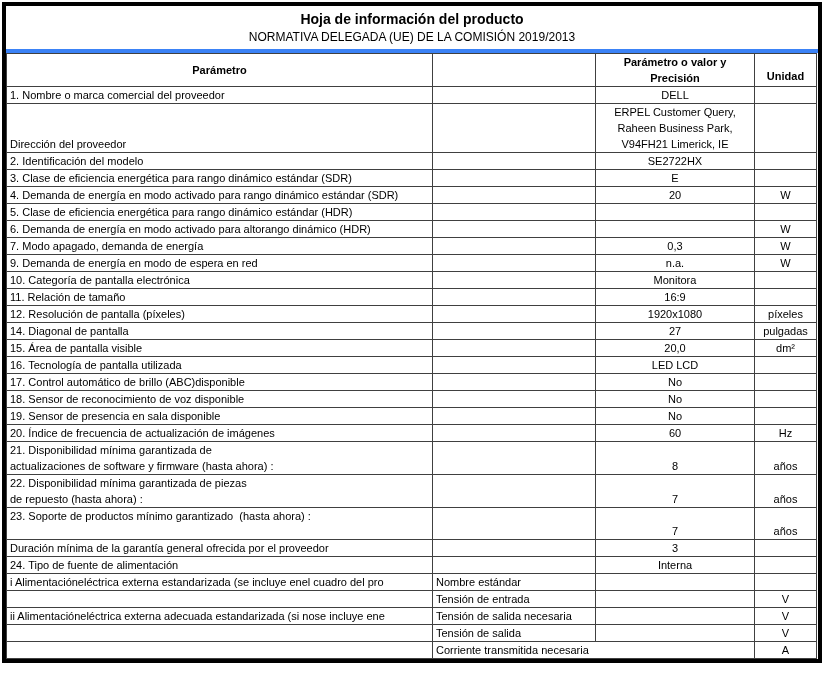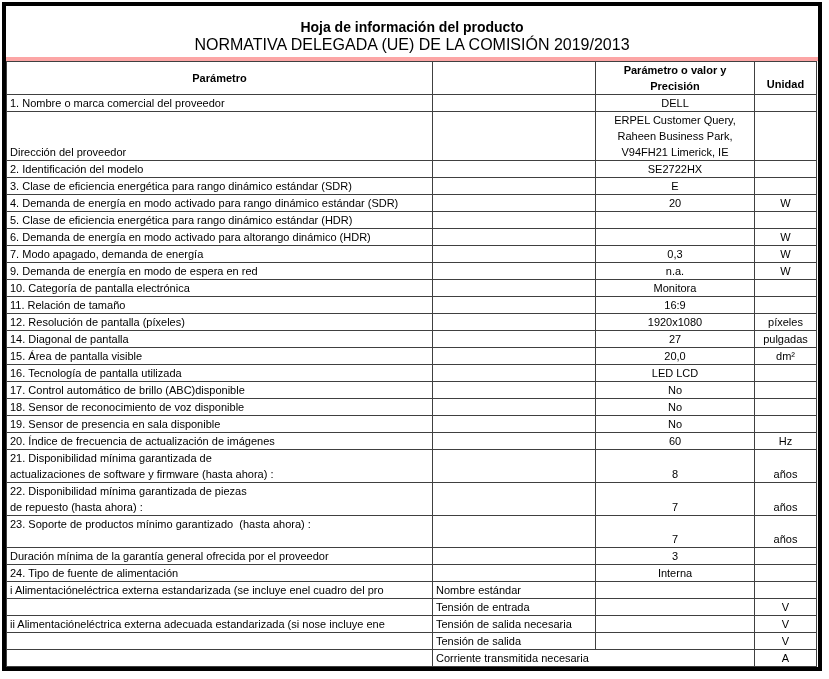--- a/index.html
+++ b/index.html
@@ -6,23 +6,23 @@
   body{
     width:829px;height:679px;background:#ffffff;
     font-family:"Liberation Sans", sans-serif;
     color:#000;position:relative;overflow:hidden;
   }
   .sheet{
     position:absolute;left:2px;top:2px;
     border:4px solid #000;background:#fff;
     width:812px;
   }
-  .titles{border-bottom:4px solid #fca5a5;padding:4px 0 3px 0;margin-top:8px;}
+  .titles{border-bottom:4px solid #3b82f6;padding:4px 0 3px 0;}
   .title1{font-size:14px;font-weight:bold;text-align:center;line-height:18px;}
-  .title2{font-size:16px;text-align:center;line-height:18px;}
+  .title2{font-size:12px;text-align:center;line-height:18px;}
   table{
     border-collapse:collapse;table-layout:fixed;width:810px;
     font-size:11px;color:#000;
   }
   td{
     border:1px solid #404040;
     vertical-align:bottom;line-height:16px;
     padding:0;overflow:hidden;
   }
   td.c-param{white-space:pre;text-align:left;padding-left:3px;}

